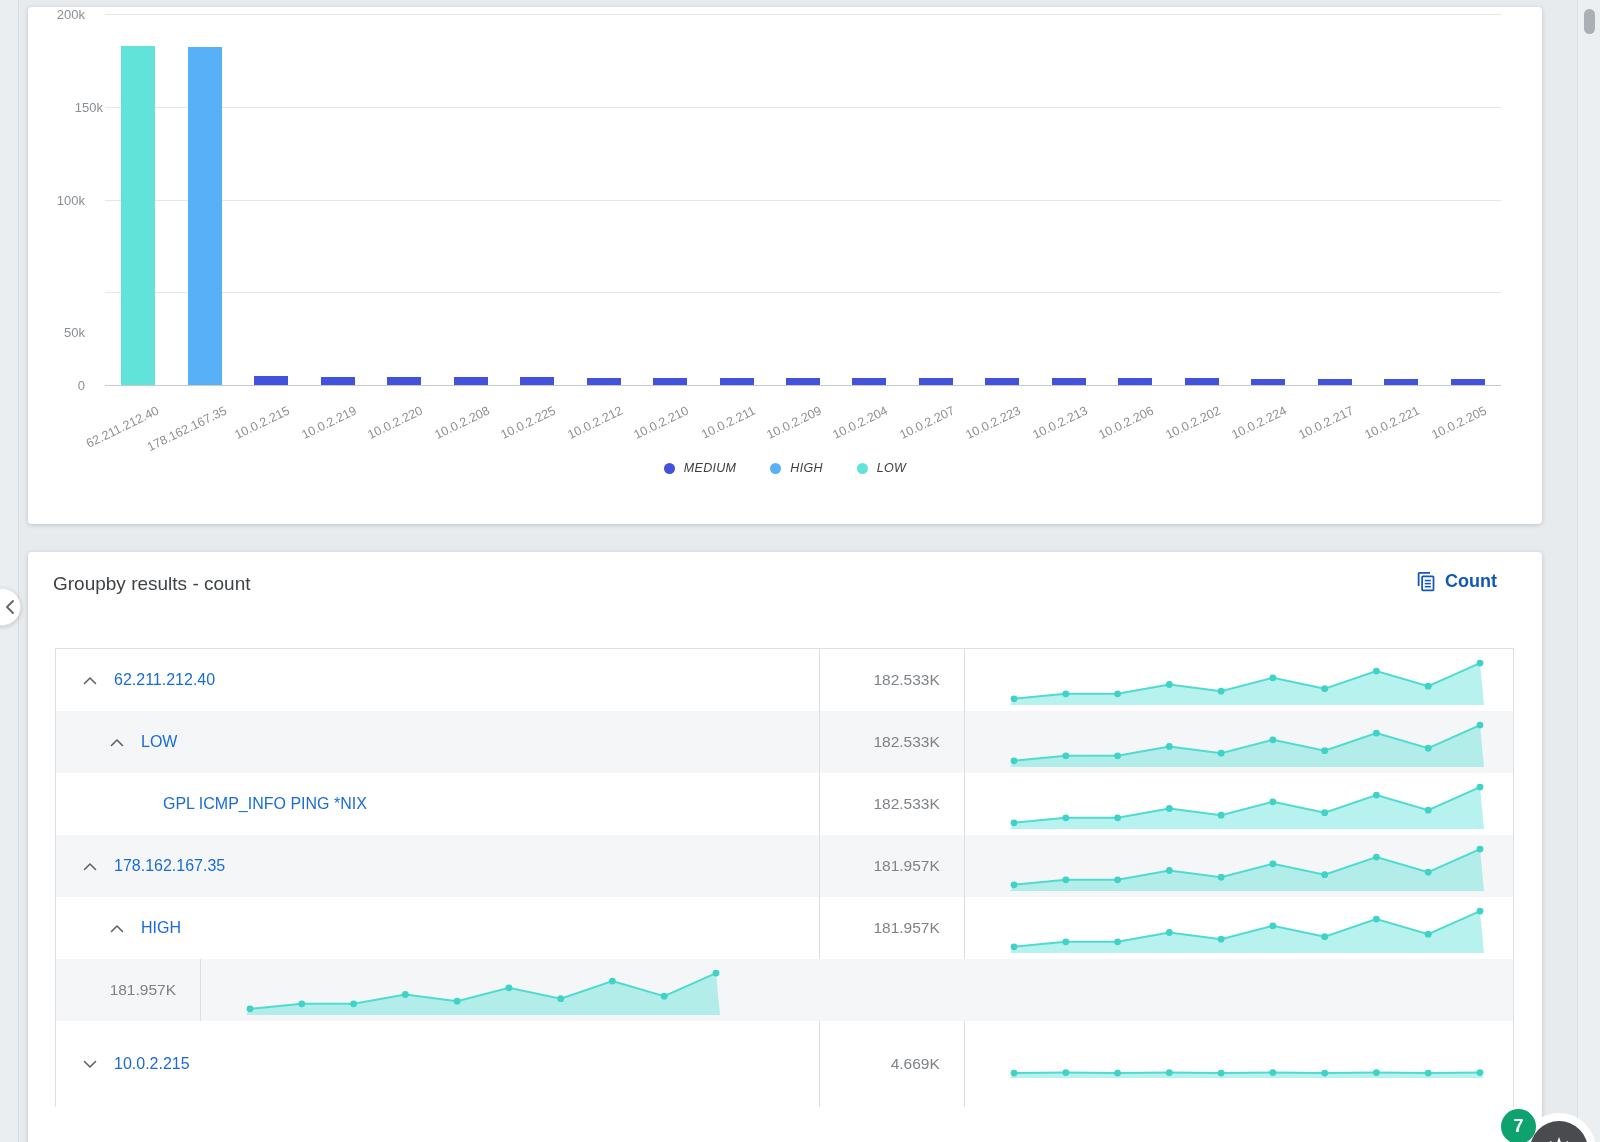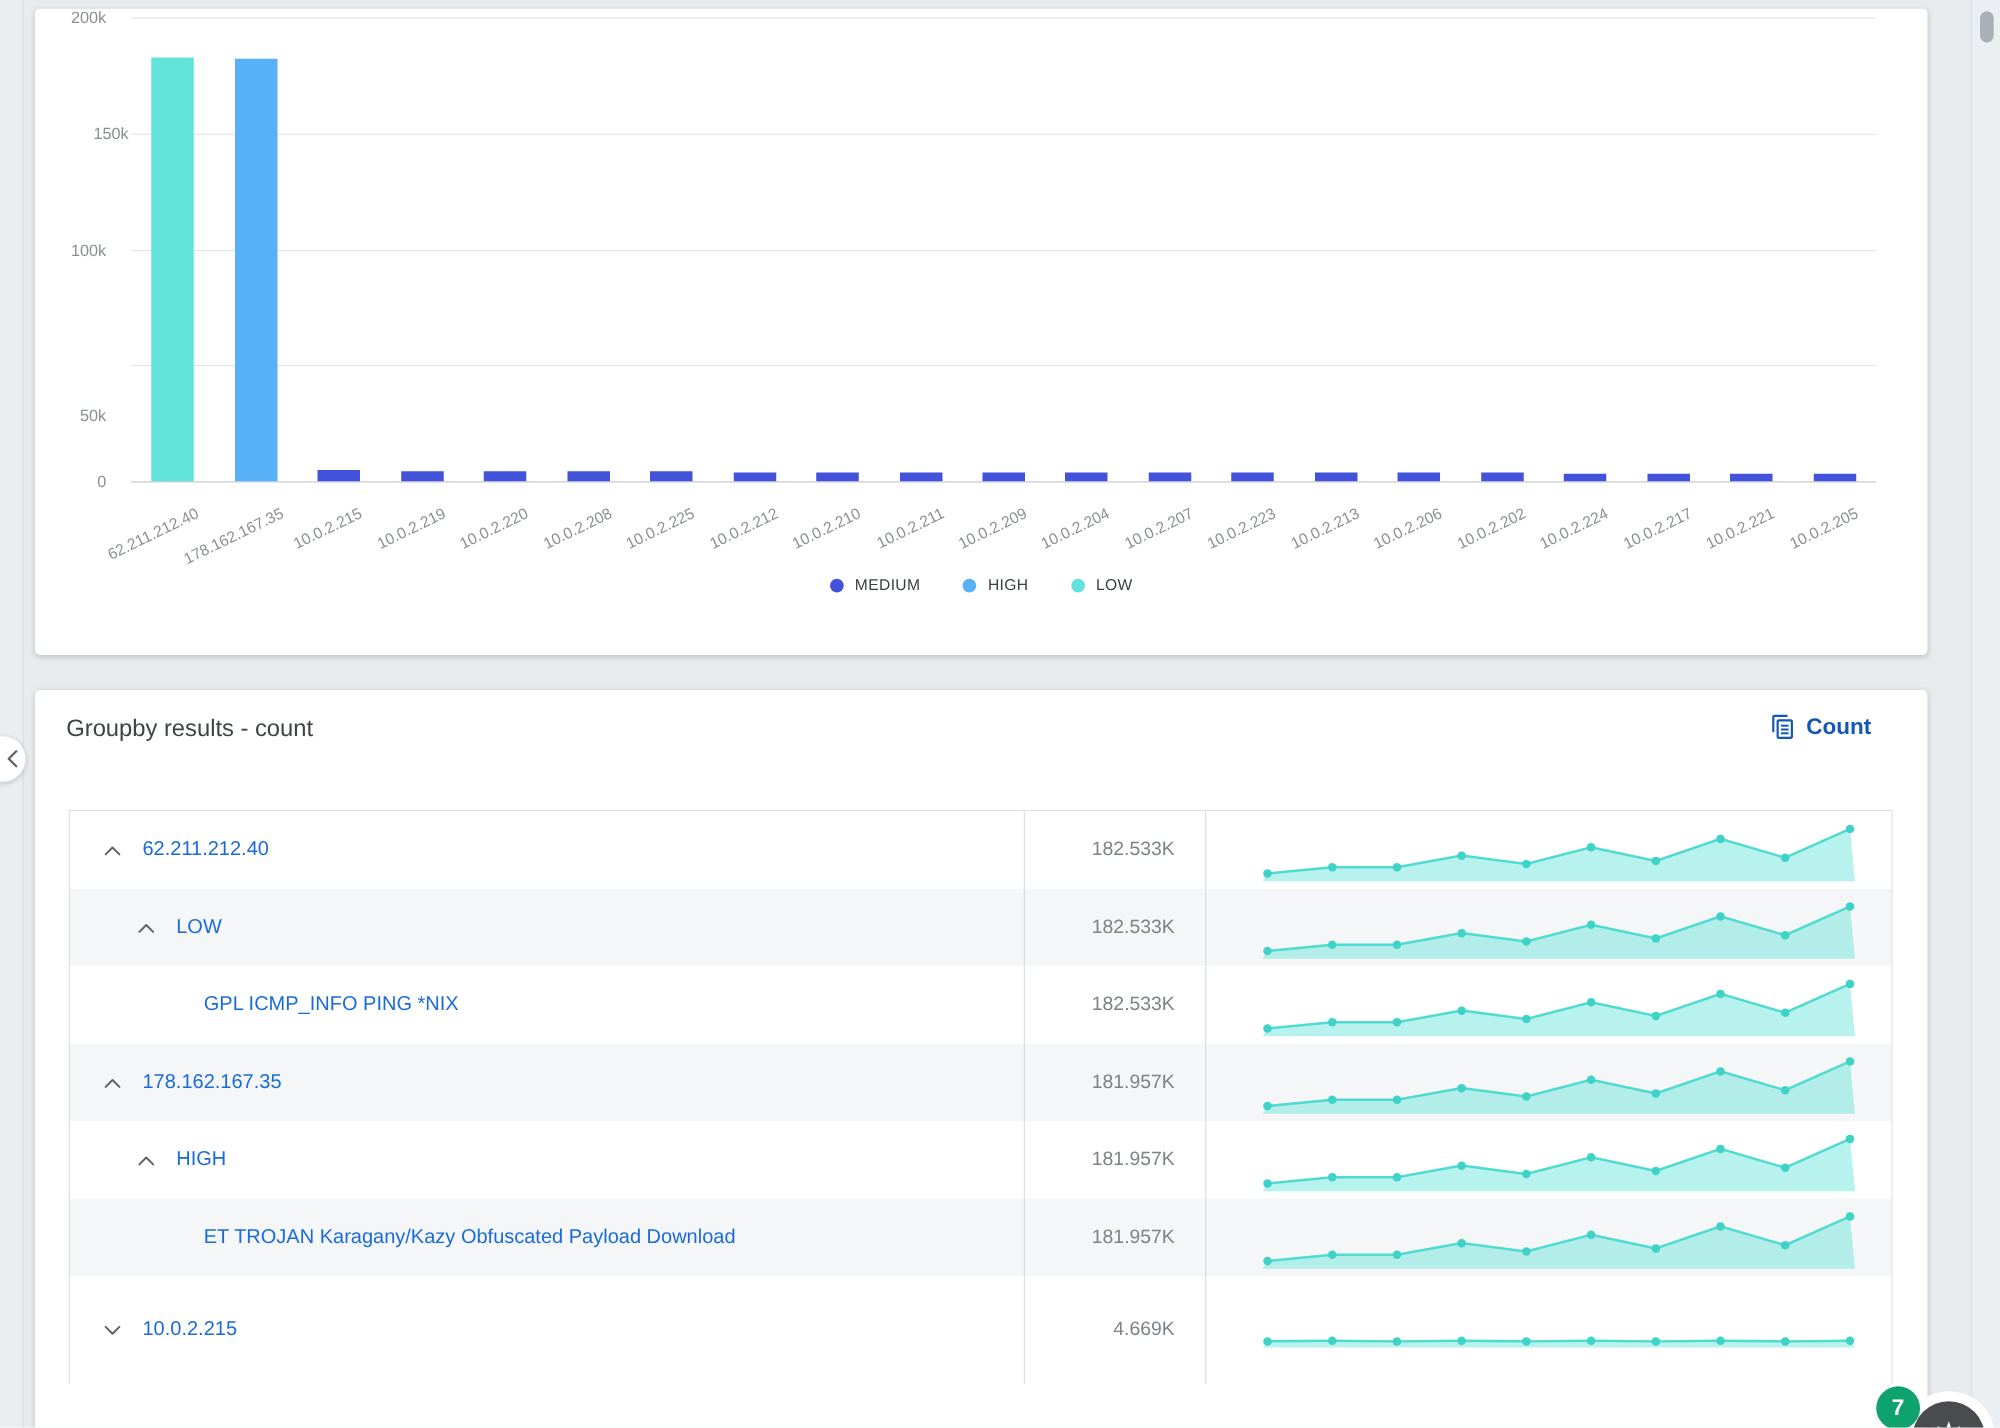--- a/index.html
+++ b/index.html
@@ -21,21 +21,21 @@
   
   .chart-card { top:7px; height:517px; }
   .plot { position:absolute; left:0; top:0; width:100%; height:100%; }
   .gridline { position:absolute; left:77px; width:1396px; height:1px; background:#e4e6e9; }
   .gridline.zero { background:#c7cacd; }
   .ytick { position:absolute; width:50px; text-align:right; font-size:13px; color:#8a8f94; transform:translateY(-50%); }
   .bar { position:absolute; bottom:139px; width:34px; }
   .xlabel { position:absolute; font-size:12.5px; color:#8c9094; white-space:nowrap;
     transform:translate(-88%,0) rotate(-26deg); transform-origin:100% 40%; }
   .legend { position:absolute; left:0; top:454px; width:100%; display:flex; justify-content:center; gap:34px; }
-  .legend-item { display:flex; align-items:center; gap:9px; cursor:pointer; }
+  .legend-item { display:flex; align-items:center; gap:9px; cursor:pointer;font-style:italic; }
   .legend-dot { width:11px; height:11px; border-radius:50%; }
   .legend-label { font-size:12.5px; color:#3c4043; letter-spacing:.3px; }
 
   
   .groupby-card { top:552px; height:640px; }
   .gb-title { position:absolute; left:25px; top:21px; font-size:19px; color:#3f4346; }
   .copy-btn { position:absolute; right:45px; top:19px; display:flex; align-items:center; gap:8px; cursor:pointer; }
   .copy-label { font-size:18px; font-weight:bold; color:#1357b8; }
 
   .gb-table { position:absolute; left:27px; top:96px; width:1459px; border:1px solid #dee0e3; border-bottom:none; }
@@ -291,23 +291,20 @@
               <circle cx="211.1" cy="33.2" r="3.4" fill="#3fd2c6"></circle>
               <circle cx="262.9" cy="19.8" r="3.4" fill="#3fd2c6"></circle>
               <circle cx="314.7" cy="30.7" r="3.4" fill="#3fd2c6"></circle>
               <circle cx="366.4" cy="13.1" r="3.4" fill="#3fd2c6"></circle>
               <circle cx="418.2" cy="28.2" r="3.4" fill="#3fd2c6"></circle>
               <circle cx="470.0" cy="5.1" r="3.4" fill="#3fd2c6"></circle>
             </svg>
           </div>
         </div>
         <div class="t-row t-body-row alt">
-          <div class="cell col-groups group-cell" style="padding-left: 107px;">
-            <span class="group-link">ET TROJAN Karagany/Kazy Obfuscated Payload Download</span>
-          </div>
           <div class="cell col-count count-cell">181.957K</div>
           <div class="cell col-timeline">
             <svg class="spark" viewBox="0 0 474 50" preserveAspectRatio="none">
               <polygon points="4.0,40.8 55.8,35.8 107.6,35.8 159.3,26.5 211.1,33.2 262.9,19.8 314.7,30.7 366.4,13.1 418.2,28.2 470.0,5.1 474,47 0,47" fill="rgba(98,227,217,0.45)"></polygon>
               <polyline points="4.0,40.8 55.8,35.8 107.6,35.8 159.3,26.5 211.1,33.2 262.9,19.8 314.7,30.7 366.4,13.1 418.2,28.2 470.0,5.1" fill="none" stroke="#4fdbcf" stroke-width="2"></polyline>
               <circle cx="4.0" cy="40.8" r="3.4" fill="#3fd2c6"></circle>
               <circle cx="55.8" cy="35.8" r="3.4" fill="#3fd2c6"></circle>
               <circle cx="107.6" cy="35.8" r="3.4" fill="#3fd2c6"></circle>
               <circle cx="159.3" cy="26.5" r="3.4" fill="#3fd2c6"></circle>
               <circle cx="211.1" cy="33.2" r="3.4" fill="#3fd2c6"></circle>

